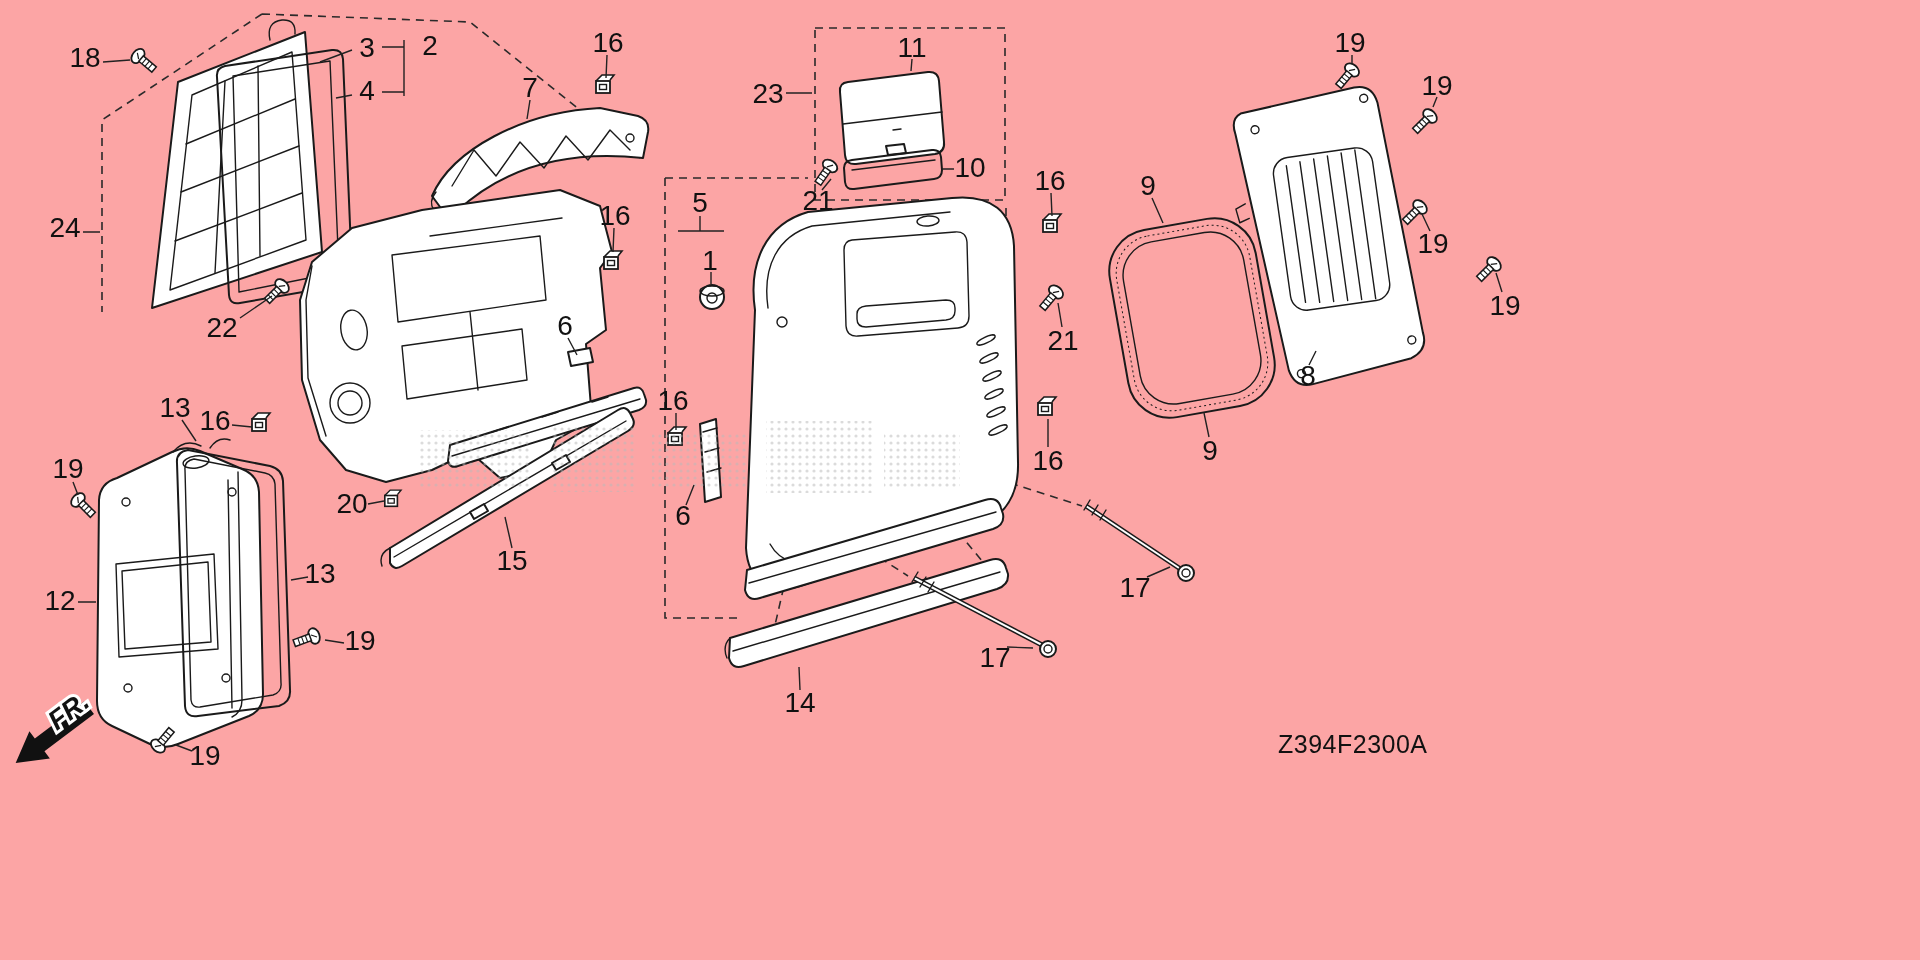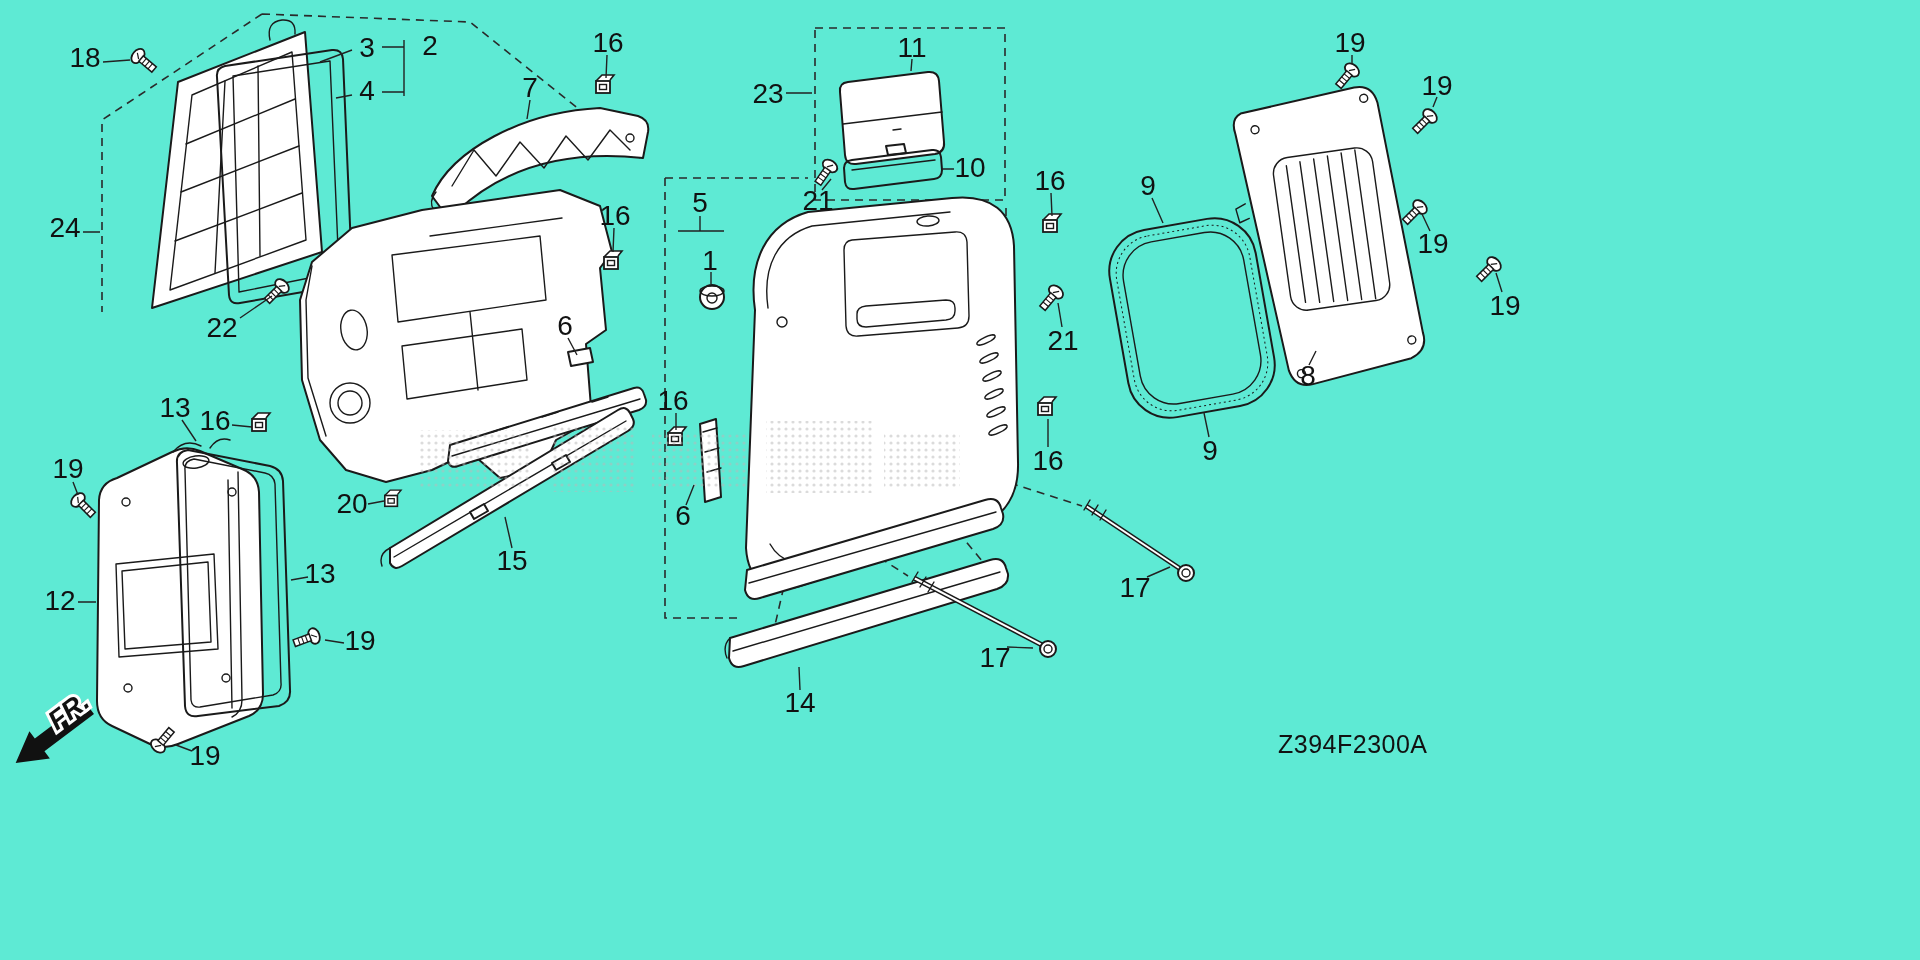--- a/index.html
+++ b/index.html
@@ -1,16 +1,16 @@
 <!DOCTYPE html>
 <html><head>
 <meta charset="utf-8">
 <style>
   html,body{margin:0;padding:0;background:#fff;}
-  .stage{position:relative;width:1920px;height:960px;background:#5eead4;overflow:hidden;
+  .stage{position:relative;width:1920px;height:960px;background:#fca5a5;overflow:hidden;
          font-family:"Liberation Sans", sans-serif;}
   svg{position:absolute;left:0;top:0;}
   .part{fill:#ffffff;stroke:#1a1a1a;stroke-width:2;stroke-linejoin:round;stroke-linecap:round;}
   .thin{fill:none;stroke:#1a1a1a;stroke-width:1.4;stroke-linejoin:round;stroke-linecap:round;}
   .loop{fill:none;stroke:#1a1a1a;stroke-width:2;stroke-linejoin:round;}
   .dash{fill:none;stroke:#2a2a2a;stroke-width:1.6;stroke-dasharray:8 6;}
   .leader{fill:none;stroke:#222;stroke-width:1.4;}
   .callout{font-size:28px;fill:#111;text-anchor:middle;}
   .code{font-size:25px;fill:#111;letter-spacing:.5px;}
   .frtxt{font-size:27px;font-weight:bold;font-style:italic;fill:#111;

